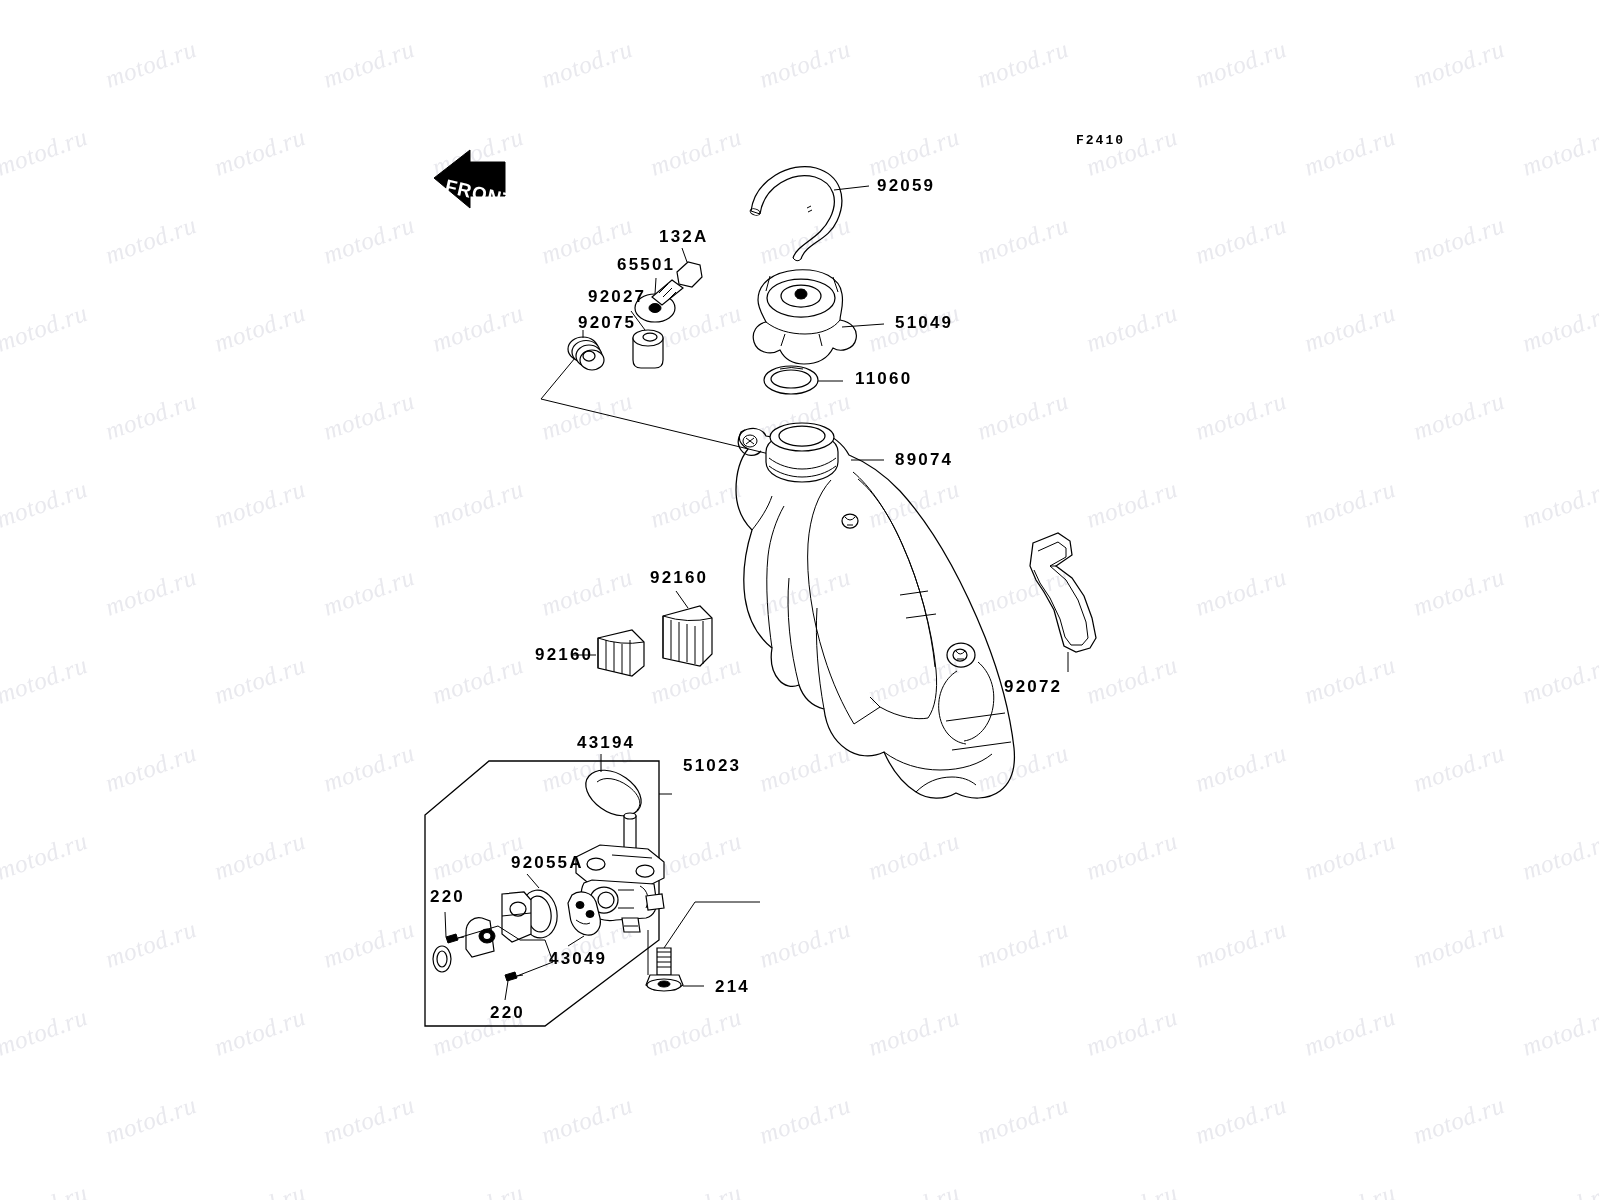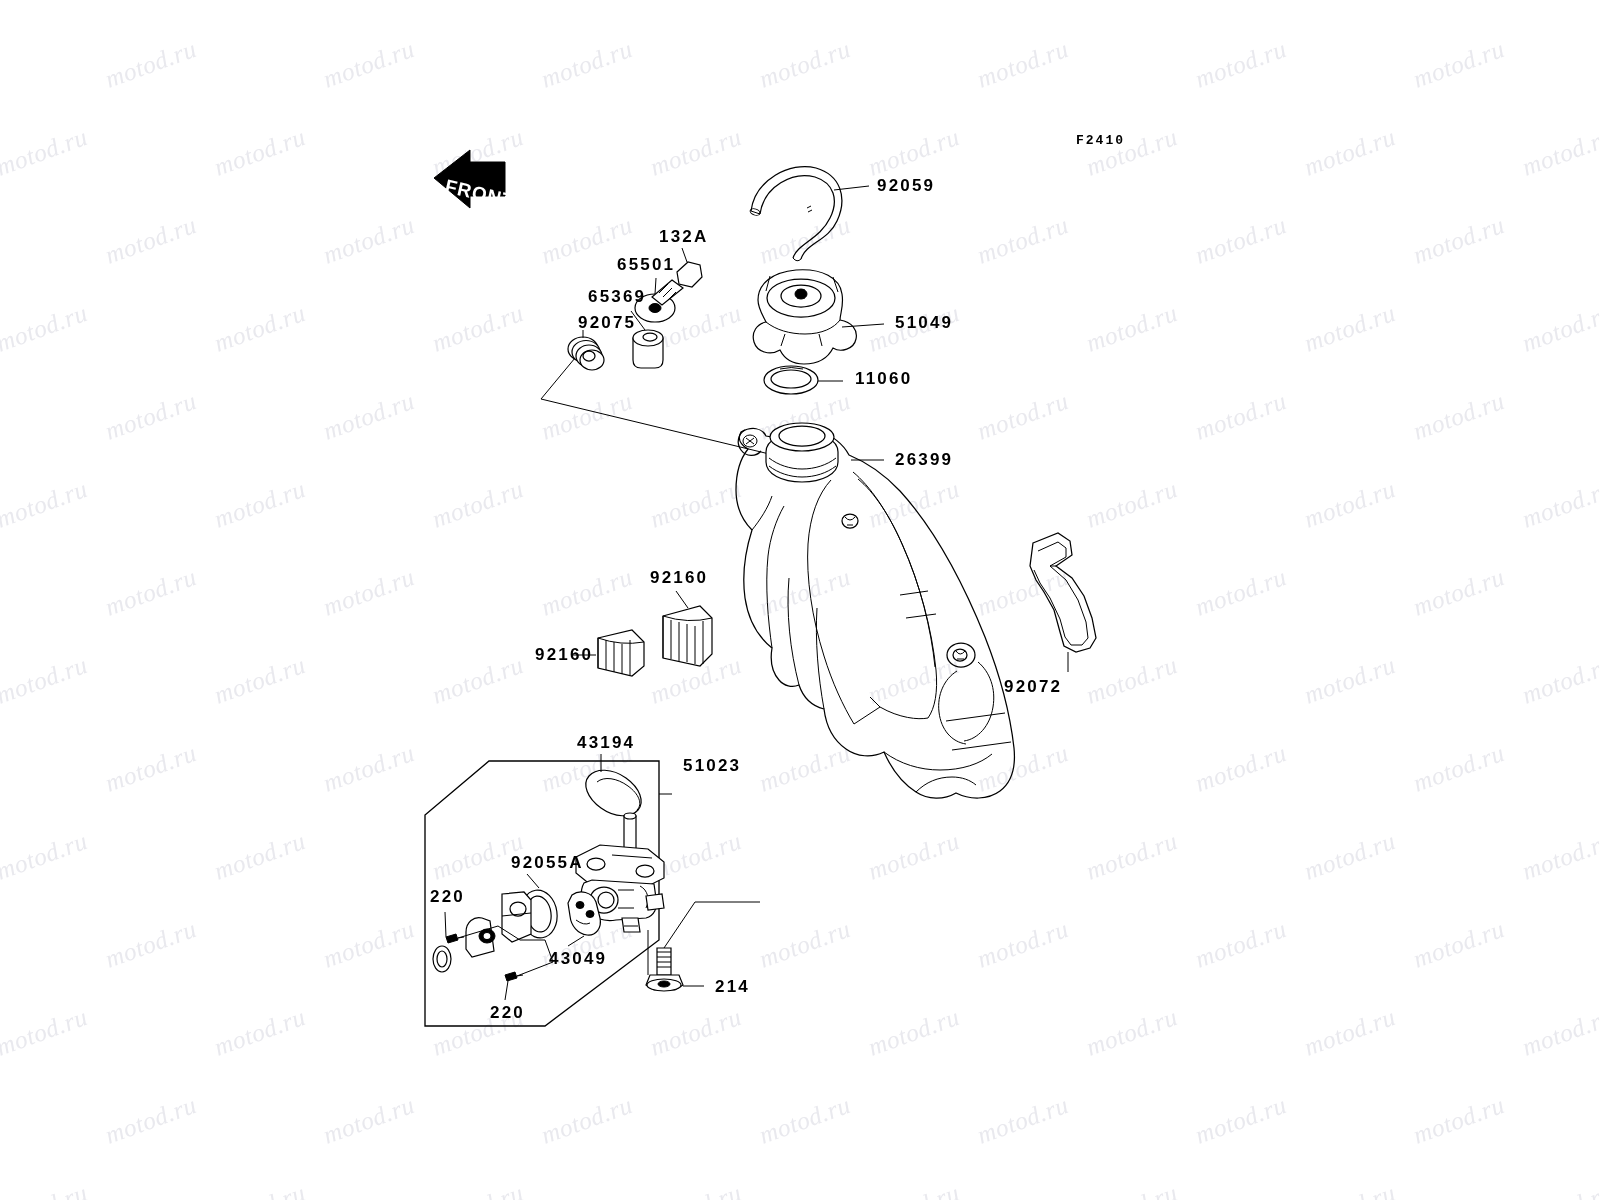--- a/index.html
+++ b/index.html
@@ -597,26 +597,26 @@
     <path class="ln-thin" d="M683 986 L704 986"></path>
 
   </svg>
 
   <div class="layer" id="label-layer">
 
     <div class="diagram-code" style="left:1076px; top:133px;font-family:Liberation Mono, monospace;">F2410</div>
 
     <div class="part-label" style="left:659px; top:228px;">132A</div>
     <div class="part-label" style="left:617px; top:256px;">65501</div>
-    <div class="part-label" style="left:588px; top:288px;">65369</div>
+    <div class="part-label" style="left:588px; top:288px;">92027</div>
     <div class="part-label" style="left:578px; top:314px;">92075</div>
     <div class="part-label" style="left:877px; top:177px;">92059</div>
     <div class="part-label" style="left:895px; top:314px;">51049</div>
     <div class="part-label" style="left:855px; top:370px;">11060</div>
-    <div class="part-label" style="left:895px; top:451px;">26399</div>
+    <div class="part-label" style="left:895px; top:451px;">89074</div>
     <div class="part-label" style="left:650px; top:569px;">92160</div>
     <div class="part-label" style="left:535px; top:646px;">92160</div>
     <div class="part-label" style="left:1004px; top:678px;text-align:center;">92072</div>
     <div class="part-label" style="left:577px; top:734px;">43194</div>
     <div class="part-label" style="left:683px; top:757px;">51023</div>
     <div class="part-label" style="left:511px; top:854px;">92055A</div>
     <div class="part-label" style="left:430px; top:888px;">220</div>
     <div class="part-label" style="left:549px; top:950px;">43049</div>
     <div class="part-label" style="left:490px; top:1004px;">220</div>
     <div class="part-label" style="left:715px; top:978px;">214</div>

